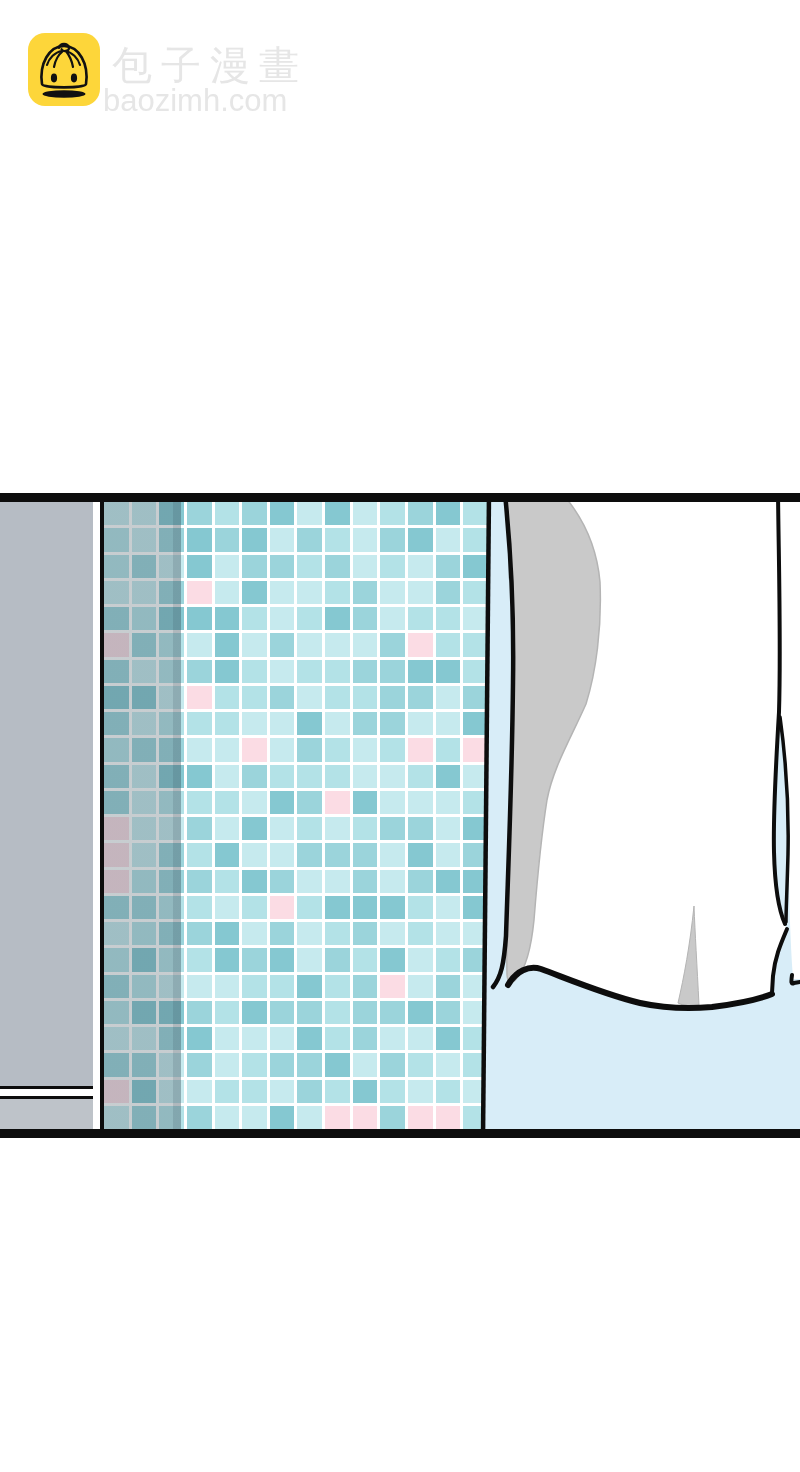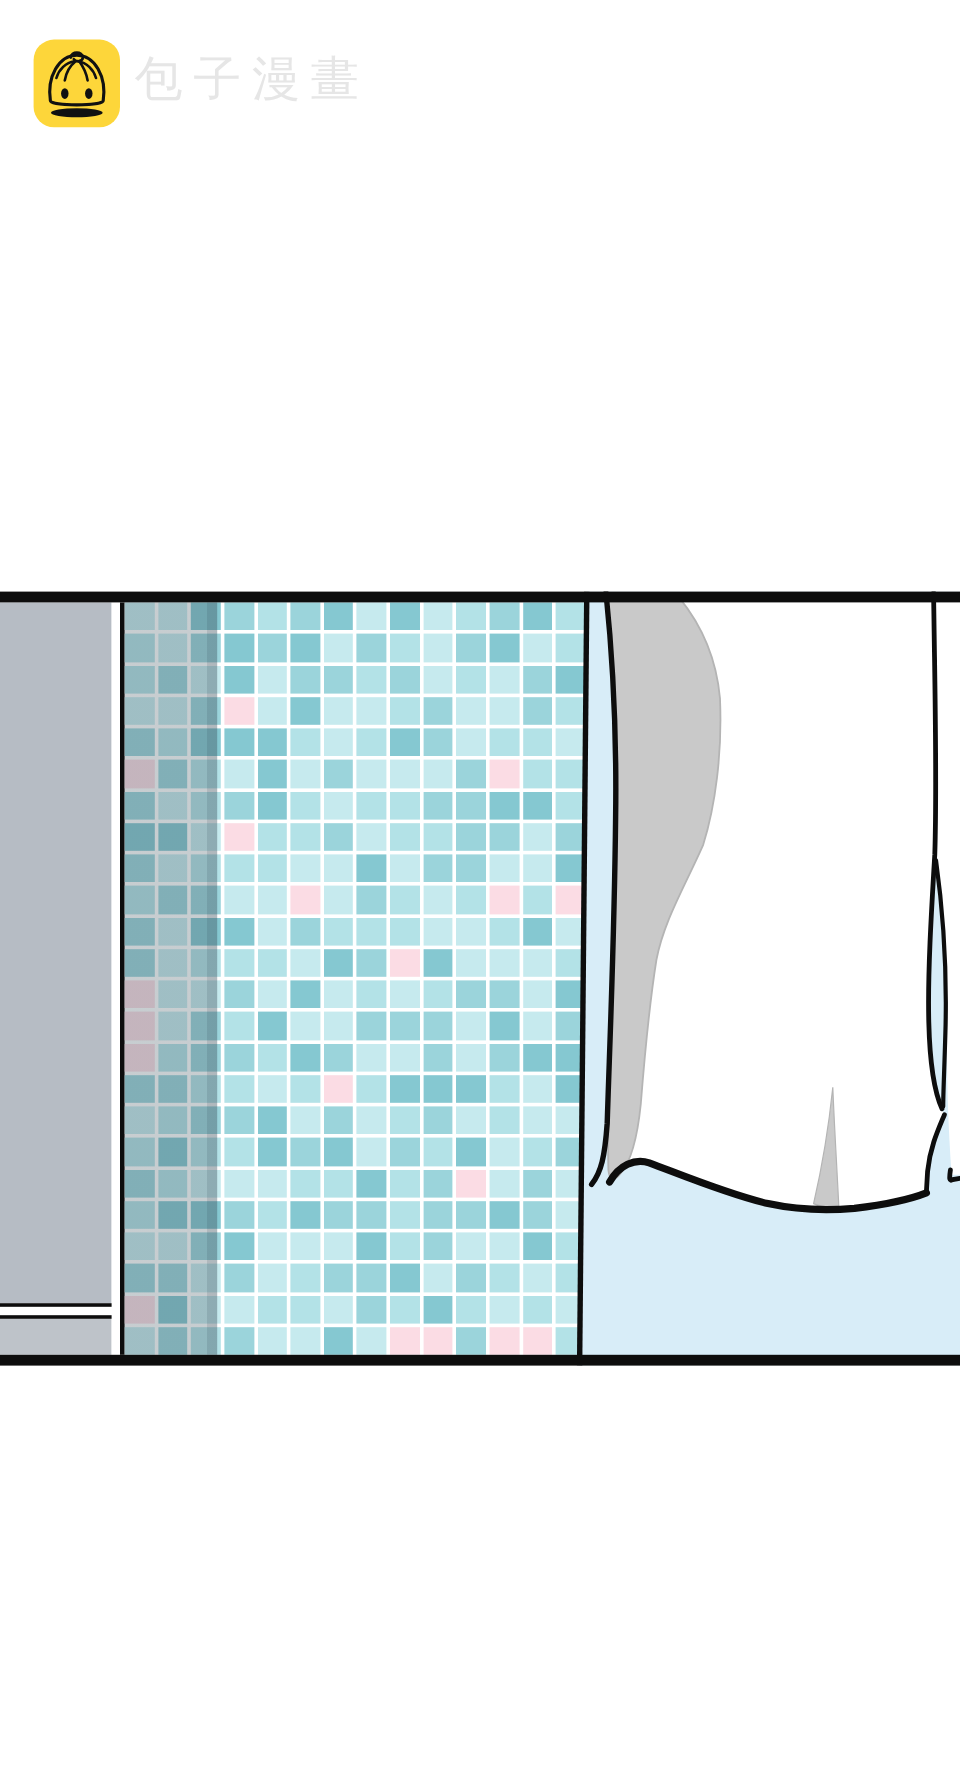--- a/index.html
+++ b/index.html
@@ -50,20 +50,21 @@
         <path d="M31,15 C31,9.5 41,9.5 41,15 C41,18.5 35,19 33.5,16.2" fill="none" stroke="#111111" stroke-width="2.2" stroke-linecap="round"></path>
         <path d="M34,18 C27,19 21,25 19,32" fill="none" stroke="#111111" stroke-width="2.2" stroke-linecap="round"></path>
         <path d="M35,18 C30,22 27,28 26,34" fill="none" stroke="#111111" stroke-width="2.2" stroke-linecap="round"></path>
         <path d="M38,18 C41,22 44,28 45,34" fill="none" stroke="#111111" stroke-width="2.2" stroke-linecap="round"></path>
         <path d="M37,18 C44,19 50,25 52,32" fill="none" stroke="#111111" stroke-width="2.2" stroke-linecap="round"></path>
         <ellipse cx="26" cy="45" rx="3.1" ry="4.4" fill="#111111"></ellipse>
         <ellipse cx="46" cy="45" rx="3.1" ry="4.4" fill="#111111"></ellipse>
       </svg>
     </div>
     <div id="site-name">包子漫畫</div>
+    <div id="site-domain">baozimh.com</div>
   </div>
 
   <div>
     <div id="panel-bar-top"></div>
 
     <div id="wall-upper"></div>
     <div id="wall-lower"></div>
     <div id="wall-groove"></div>
     <div id="wall-white-strip"></div>
     <div id="wall-corner-black"></div>

